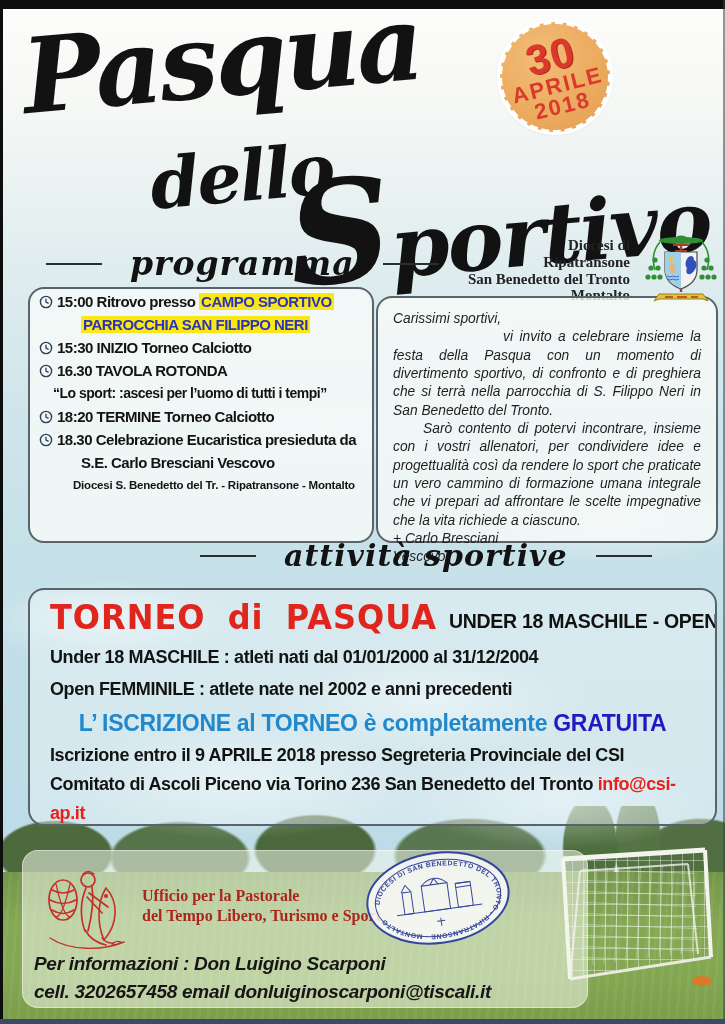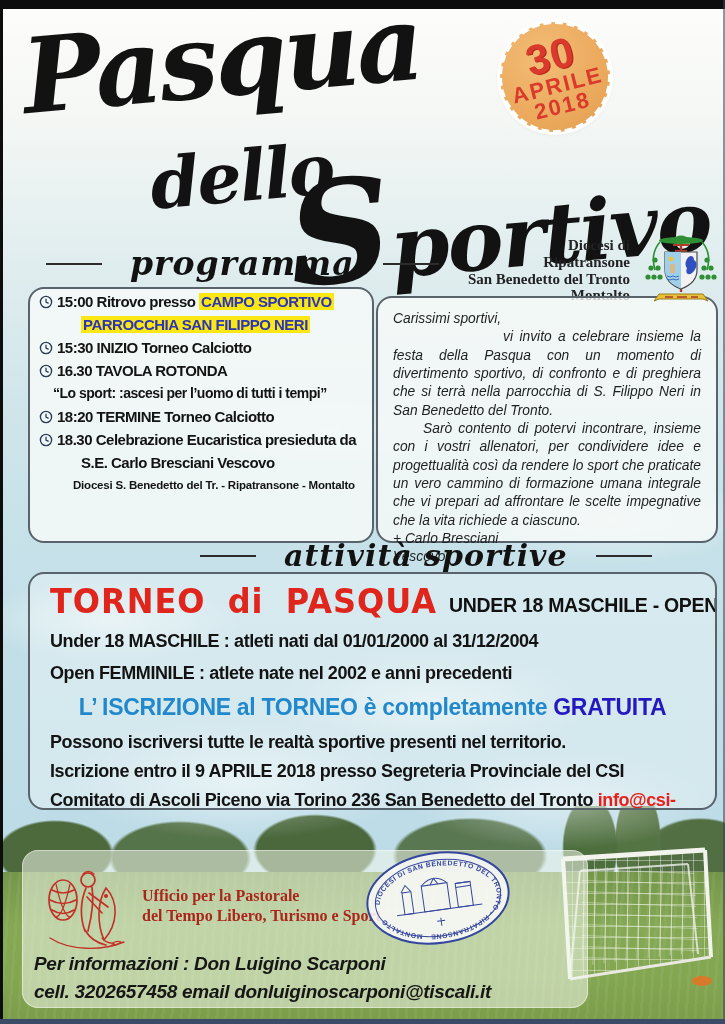--- a/index.html
+++ b/index.html
@@ -51,21 +51,21 @@
   
   .heading{position:absolute;display:flex;align-items:center;gap:28px;z-index:8;}
   .rule{height:2px;background:#2c2c2c;width:56px;}
   .htxt{font-size:33px;letter-spacing:1px;}
   .heading-program{left:46px;top:244px;}
   .heading-activities{left:200px;top:538px;}
   
   .box{position:absolute;border:2px solid #59636b;border-radius:16px;z-index:4;}
   .program-box{left:28px;top:287px;width:342px;height:252px;background:rgba(248,251,249,.8);overflow:hidden;}
   .letter-box{left:376px;top:296px;width:342px;height:247px;background:rgba(248,251,249,.78);padding:12px 15px 0 15px;box-sizing:border-box;}
-  .activities-box{left:28px;top:572px;width:685px;height:234px;background:rgba(240,248,249,.42);overflow:hidden;}
+  .activities-box{left:28px;top:588px;width:685px;height:234px;background:rgba(240,248,249,.42);overflow:hidden;}
   
   .plist{padding:1px 4px 0 9px;font-weight:700;font-size:15px;letter-spacing:-.5px;color:#131313;}
   .prow{line-height:23px;white-space:nowrap;}
   .clock{display:inline-block;vertical-align:-2px;margin-right:4px;}
   .hl{background:#fbe714;color:#2a35b8;padding:0 2px;}
   .indent1{margin-left:42px;}
   .indent2{margin-left:14px;font-size:14px;}
   .indent3{margin-left:34px;font-size:11.5px;letter-spacing:-.2px;}
   
   .letter-box p{margin:0;font-style:italic;font-size:13.8px;line-height:1.33;color:#1f1f1f;text-align:justify;}
@@ -236,21 +236,20 @@
     <div class="torneo-row">
       <span class="torneo-title">TORNEO di PASQUA</span>
       <span class="torneo-sub">UNDER 18 MASCHILE - OPEN FEMMINILE</span>
     </div>
     <p class="aline">Under 18 MASCHILE : atleti nati dal 01/01/2000 al 31/12/2004</p>
     <p class="aline">Open FEMMINILE : atlete nate nel 2002 e anni precedenti</p>
     <p class="free-line">
       <span class="free-a">L’ ISCRIZIONE al TORNEO è completamente</span>
       <span class="free-b">GRATUITA</span>
     </p>
-    <p class="aline">Possono iscriversi tutte le realtà sportive presenti nel territorio.</p>
     <p class="aline deadline"><span>Iscrizione entro il  9 APRILE 2018 presso Segreteria Provinciale del CSI Comitato di Ascoli Piceno via Torino 236 San Benedetto del Tronto </span><span class="red">info@csi-ap.it</span></p>
   </div>
 
   <div class="footer-panel"></div>
 
   <svg class="fisherman" width="100" height="98" viewBox="0 0 100 98" xmlns="http://www.w3.org/2000/svg">
     <g fill="none" stroke="#c23028" stroke-width="1.7" stroke-linecap="round">
       <ellipse cx="27" cy="40" rx="14" ry="20"></ellipse>
       <path d="M16,30 q11,6 22,0 M14,40 q13,7 26,0 M16,50 q11,7 22,0"></path>
       <path d="M20,24 q7,32 14,33 M34,24 q-7,32 -14,33" stroke-width="1.2"></path>

